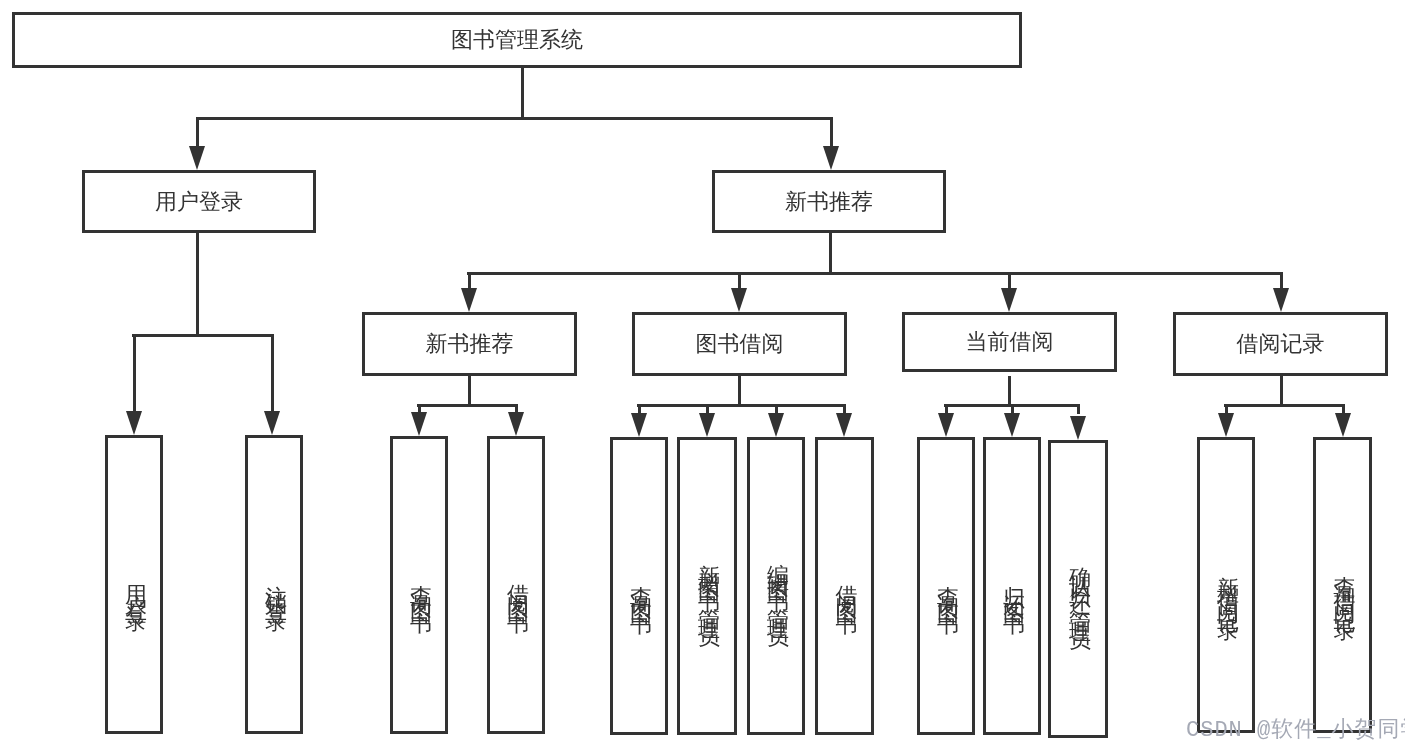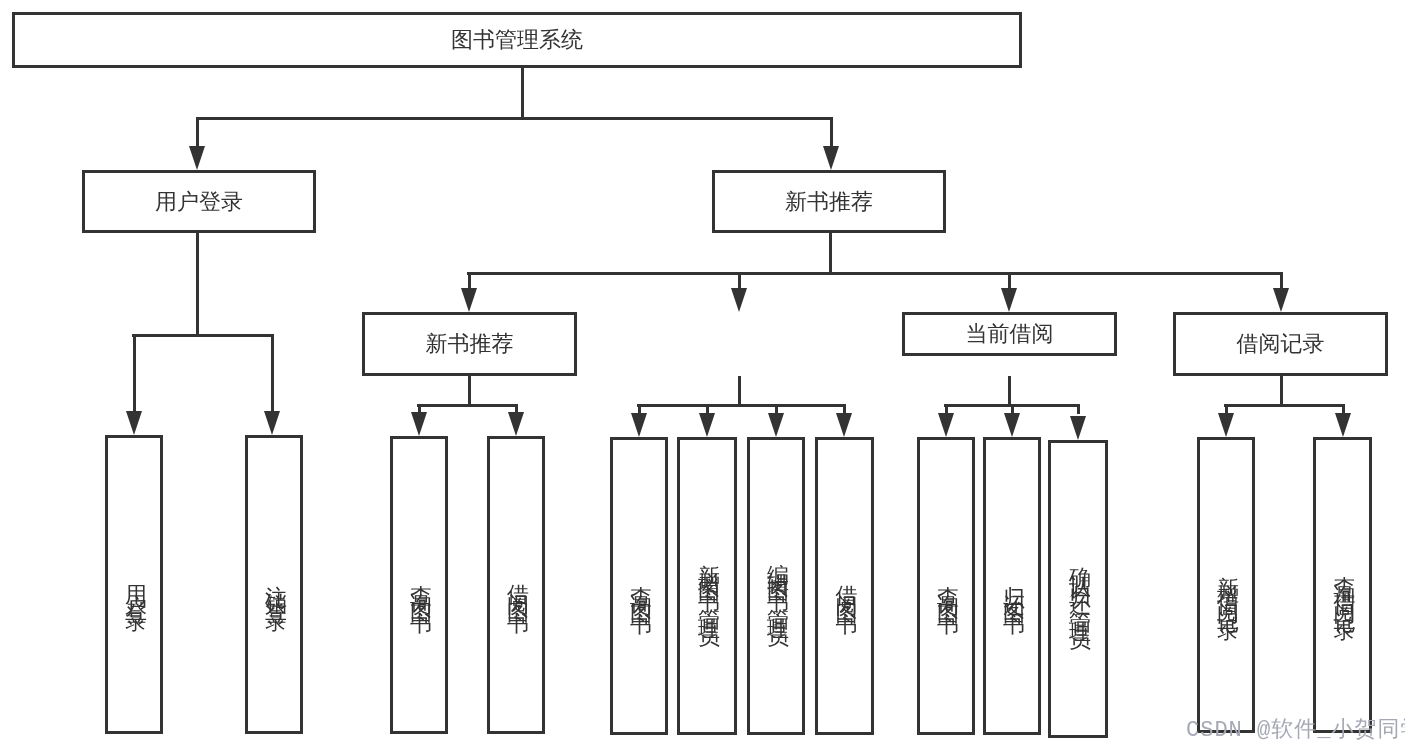--- a/index.html
+++ b/index.html
@@ -100,21 +100,22 @@
   <div class="arrow" style="left:1070px;top:416px"></div>
   <div class="arrow" style="left:1218px;top:413px"></div>
   <div class="arrow" style="left:1335px;top:413px"></div>
 
   <div class="box" style="left:12px;top:12px;width:1010px;height:56px">图书管理系统</div>
 
   <div class="box" style="left:82px;top:170px;width:234px;height:63px">用户登录</div>
   <div class="box" style="left:712px;top:170px;width:234px;height:63px">新书推荐</div>
 
   <div class="box" style="left:362px;top:312px;width:215px;height:64px">新书推荐</div>
-  <div class="box" style="left:902px;top:312px;width:215px;height:44px">当前借阅</div>
+  <div class="box" style="left:632px;top:312px;width:215px;height:64px">图书借阅</div>
+  <div class="box" style="left:902px;top:312px;width:215px;height:60px">当前借阅</div>
   <div class="box" style="left:1173px;top:312px;width:215px;height:64px">借阅记录</div>
 
   <div class="box vbox" style="left:105px;top:435px;width:58px;height:299px">
     <span>用户登录</span>
   </div>
   <div class="box vbox" style="left:245px;top:435px;width:58px;height:299px">
     <span>注销登录</span>
   </div>
 
   <div class="box vbox" style="left:390px;top:436px;width:58px;height:298px">

